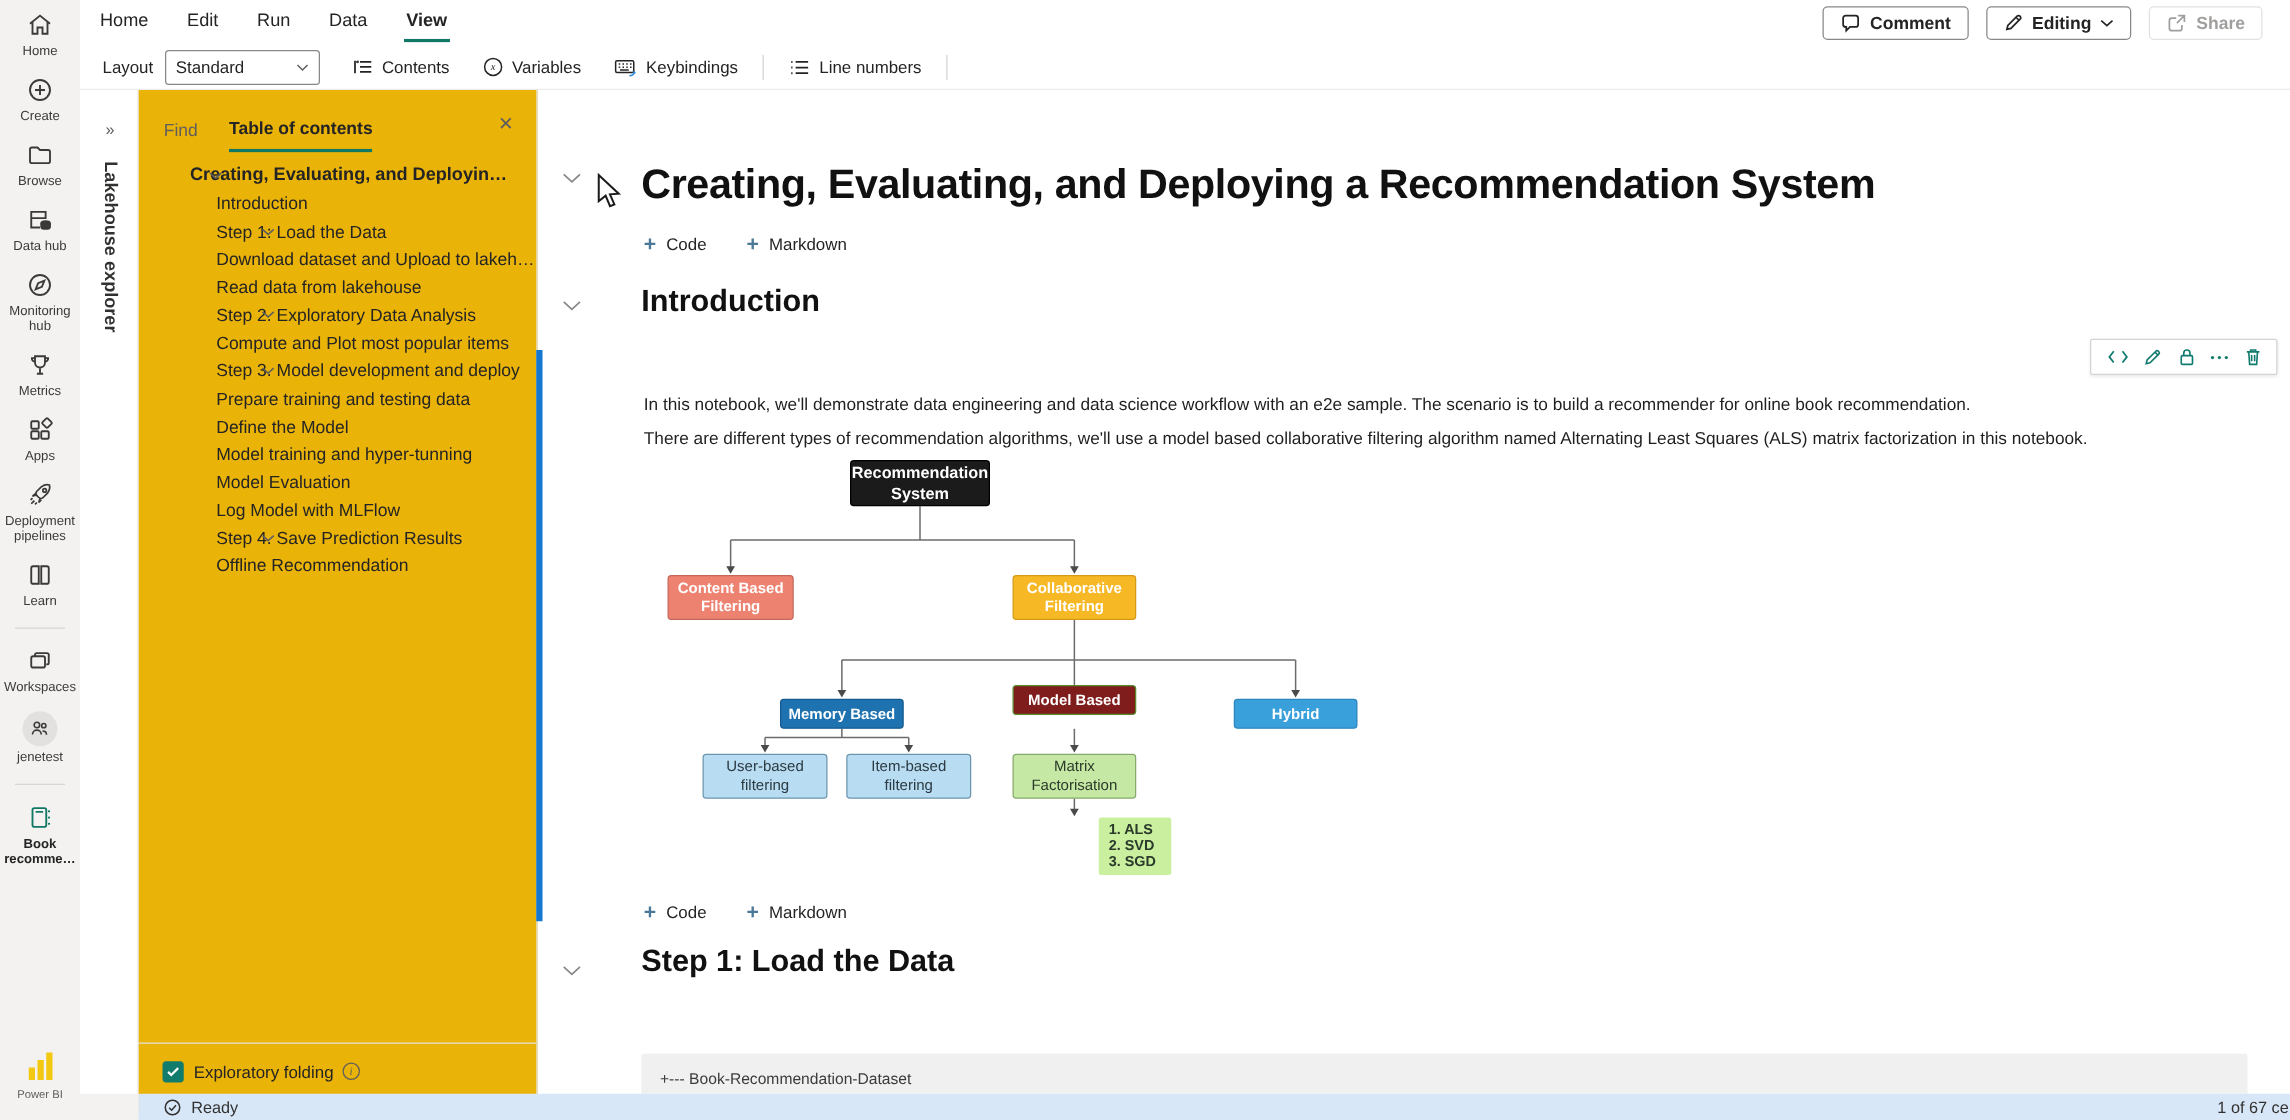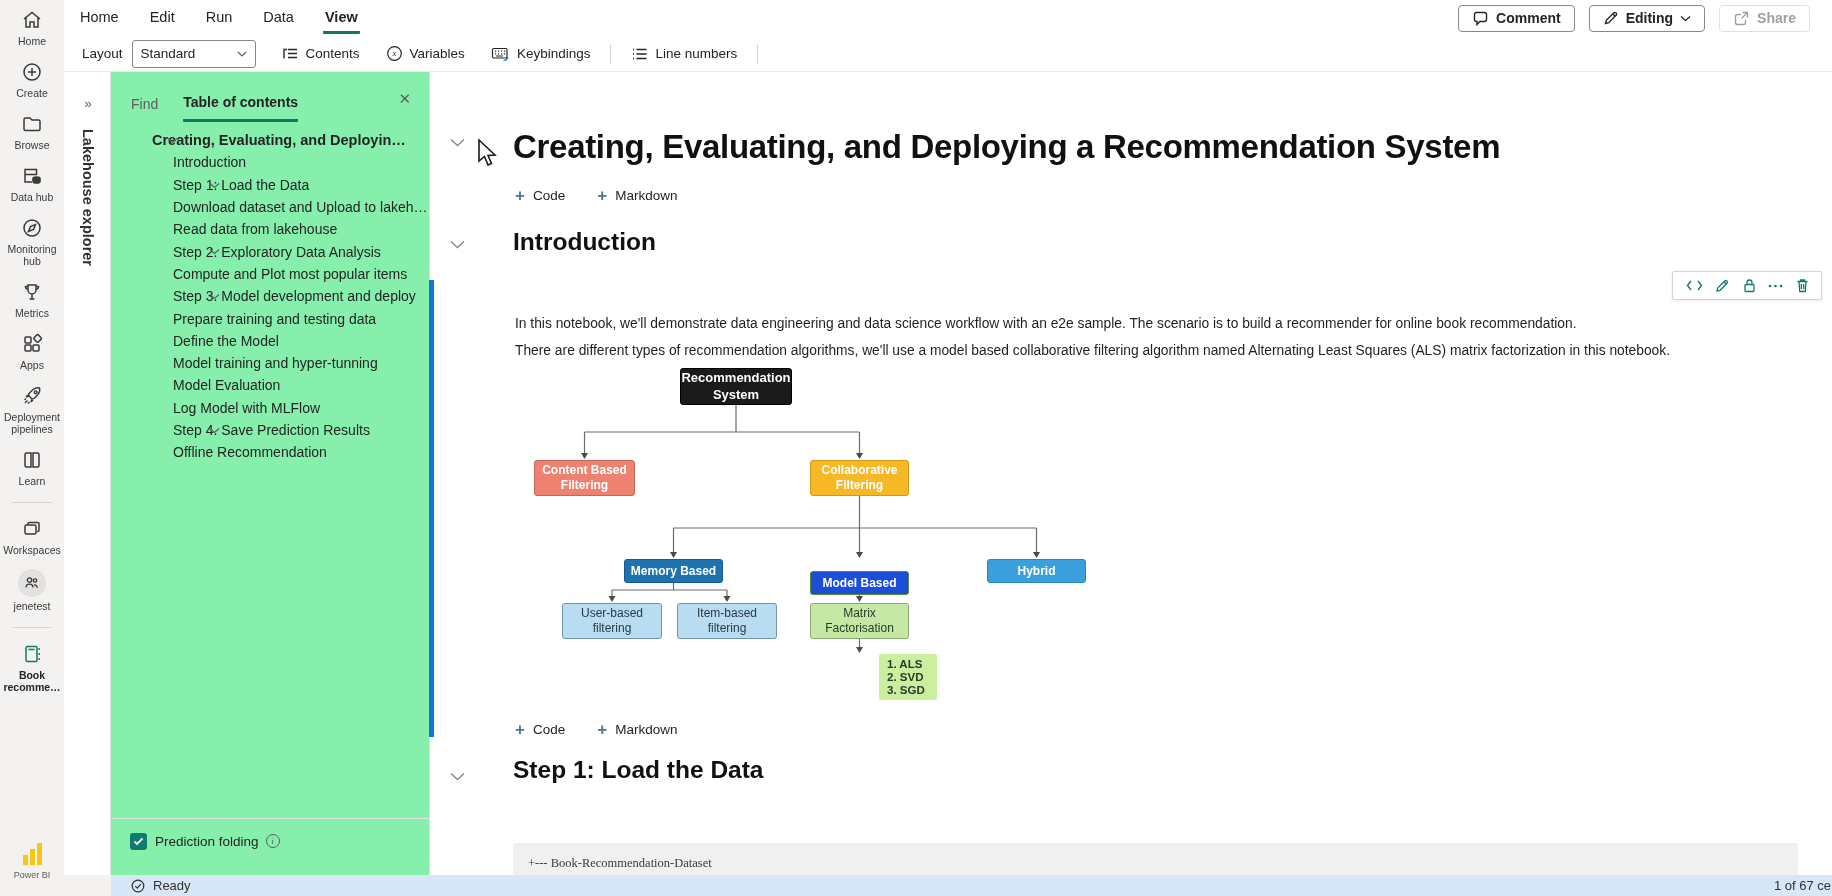--- a/index.html
+++ b/index.html
@@ -40,21 +40,21 @@
   .tb-btn { display:flex; align-items:center; gap:7px; font-size:13.5px; color:#242424; margin-left:26px; cursor:pointer; }
   .tb-sep { width:1px; height:20px; background:#d6d4d2; margin-left:20px; }
 
   
   .strip { position:absolute; left:64px; top:72px; width:47px; bottom:0; background:#fff; border-right:1px solid #e4e2e0; z-index:10; }
   .strip .expand { color:#605e5c; font-size:13px; text-align:center; padding-top:24px; cursor:pointer; letter-spacing:-2px; }
   .strip .vlabel { writing-mode:vertical-rl; font-size:14.5px; font-weight:bold; color:#323130; margin:18px auto 0 auto; display:block; width:18px; }
   .strip-foot { position:absolute; left:64px; bottom:0; width:47px; height:21px; background:#f3f2f1; z-index:11; }
 
   
-  .toc { position:absolute; left:111px; top:72px; width:319px; bottom:21px; background:#86efac; border-right:1px solid #e4e2e0; z-index:10; }
+  .toc { position:absolute; left:111px; top:72px; width:319px; bottom:5px; background:#eab308; border-right:1px solid #e4e2e0; z-index:10; }
   .toc-tabs { position:relative; display:flex; align-items:center; padding:22px 0 0 20px; }
   .toc-tab { font-size:14px; color:#605e5c; cursor:pointer; padding-bottom:9px; }
   .toc-tab.active { color:#242424; font-weight:bold; border-bottom:3px solid #117865; border-radius:1px; }
   .toc-tab + .toc-tab { margin-left:25px; }
   .toc-close { position:absolute; right:18px; top:18px; color:#605e5c; font-size:15px; cursor:pointer; }
   .toc-list { margin-top:7px; }
   .trow { position:relative; height:22.3px; display:flex; align-items:center; font-size:14px; color:#242424; cursor:pointer; white-space:nowrap; overflow:hidden; }
   .trow .tchev { position:absolute; top:8px; color:#605e5c; }
   .trow.title .tchev { left:15px; }
   .trow.chev  .tchev { left:36px; }
@@ -73,21 +73,21 @@
   .h1 { position:absolute; left:83px; top:56px; font-size:33px; font-weight:bold; letter-spacing:-0.3px; color:#111; }
   .addrow { position:absolute; left:85px; display:flex; gap:32px; }
   .addbtn { display:flex; align-items:center; gap:8px; font-size:13.5px; color:#242424; cursor:pointer; }
   .addbtn .plus { color:#4a7899; font-size:17px; line-height:13px; font-weight:bold; }
   .h2 { position:absolute; left:83px; font-size:24.5px; font-weight:bold; color:#111; }
   .para { position:absolute; left:85px; right:110px; font-size:13.8px; color:#201f1e; }
   .cell-toolbar { position:absolute; top:199px; right:10px; width:150px; height:29px; background:#fff; border:1px solid #d6d4d2;
                   border-radius:2px; box-shadow:0 1px 3px rgba(0,0,0,.08); display:flex; align-items:center; justify-content:space-evenly; }
   .cell-toolbar .ic { cursor:pointer; display:flex; }
   .codecell { position:absolute; left:83px; top:771px; width:1285px; height:60px; background:#f0f0f0; border-radius:2px; }
-  .codecell .codeline { font-family:Liberation Serif, serif; font-size:12.5px; color:#3b3b3b; padding:13px 0 0 15px; white-space:pre; }
+  .codecell .codeline { font-family:Liberation Sans, sans-serif; font-size:12.5px; color:#3b3b3b; padding:13px 0 0 15px; white-space:pre; }
 
   
   .diagram { position:absolute; left:100px; top:296px; width:566px; height:342px; }
   .dnode { position:absolute; border:1px solid transparent; border-radius:3px; display:flex; align-items:center; justify-content:center;
            text-align:center; font-size:12px; font-weight:bold; line-height:1.25; padding:2px 4px; }
   .dlines { position:absolute; left:0; top:0; }
   .dlist { position:absolute; left:301px; top:286px; width:58px; height:46px; border-radius:2px; font-size:11.5px; font-weight:bold;
            display:flex; flex-direction:column; justify-content:center; padding-left:8px; gap:1px;margin-left:48px; }
 
   
@@ -405,21 +405,21 @@
     <div class="trow plain">
         <span>Offline Recommendation</span>
       </div>
   </div>
   <div class="toc-foot">
     <span class="cbx">
         <svg width="11" height="9" viewBox="0 0 11 9" fill="none" stroke="#fff" stroke-width="1.8">
           <path d="M1.5 4.5 L4 7 L9.5 1.5"></path>
         </svg>
       </span>
-    <span class="lbl">Prediction folding</span>
+    <span class="lbl">Exploratory folding</span>
     <span class="info-i">i</span>
   </div>
 </div>
 <div class="toc-scroll"></div>
 
 <div class="content">
   <span class="sec-chev" style="top:66px;">
       <svg width="15" height="9" viewBox="0 0 15 9" fill="none" stroke="#8a8886" stroke-width="1.4">
         <path d="M1 1.5 L7.5 7.5 L14 1.5"></path>
       </svg>
@@ -516,21 +516,21 @@
         <path d="M78.5 228 h7 l-3.5 6 Z"></path>
           <path d="M193.5 228 h7 l-3.5 6 Z"></path>
         <path d="M326 228 h7 l-3.5 6 Z"></path>
         <path d="M326 279 h7 l-3.5 6 Z"></path>
       </g>
     </svg>
     <div class="dnode" style="left: 150px; top: 0px; width: 112px; height: 37px; font-size: 13px; background: rgb(27, 27, 27); border-color: rgb(0, 0, 0); color: rgb(255, 255, 255);">Recommendation System</div>
     <div class="dnode" style="left: 4px; top: 92px; width: 101px; height: 36px; background: rgb(238, 130, 112); border-color: rgb(196, 104, 90); color: rgb(255, 255, 255);">Content Based Filtering</div>
     <div class="dnode" style="left: 280px; top: 92px; width: 99px; height: 36px; background: rgb(247, 184, 37); border-color: rgb(212, 154, 20); color: rgb(255, 255, 255);">Collaborative Filtering</div>
     <div class="dnode" style="left: 94px; top: 191px; width: 99px; height: 24px; background: rgb(31, 114, 176); border-color: rgb(21, 90, 142); color: rgb(255, 255, 255);">Memory Based</div>
-    <div class="dnode" style="left: 280px; top: 203px; width: 99px; height: 24px; background: #1d4ed8; border-color: rgb(90, 138, 46); color: rgb(255, 255, 255);">Model Based</div>
+    <div class="dnode" style="left: 280px; top: 180px; width: 99px; height: 24px; background: #7f1d1d; border-color: rgb(90, 138, 46); color: rgb(255, 255, 255);">Model Based</div>
     <div class="dnode" style="left: 457px; top: 191px; width: 99px; height: 24px; background: rgb(58, 160, 220); border-color: rgb(42, 134, 189); color: rgb(255, 255, 255);">Hybrid</div>
     <div class="dnode" style="left: 32px; top: 235px; width: 100px; height: 36px; font-weight: normal; background: rgb(184, 220, 242); border-color: rgb(107, 150, 173); color: rgb(43, 58, 66);">User-based filtering</div>
     <div class="dnode" style="left: 147px; top: 235px; width: 100px; height: 36px; font-weight: normal; background: rgb(184, 220, 242); border-color: rgb(107, 150, 173); color: rgb(43, 58, 66);">Item-based filtering</div>
     <div class="dnode" style="left: 280px; top: 235px; width: 99px; height: 36px; font-weight: normal; background: rgb(197, 232, 165); border-color: rgb(135, 169, 107); color: rgb(43, 58, 43);">Matrix Factorisation</div>
     <div class="dlist" id="als-box" style="background: rgb(201, 239, 159); color: rgb(43, 58, 43);">
       <span>1. ALS</span>
       <span>2. SVD</span>
       <span>3. SGD</span>
     </div>
   </div>

